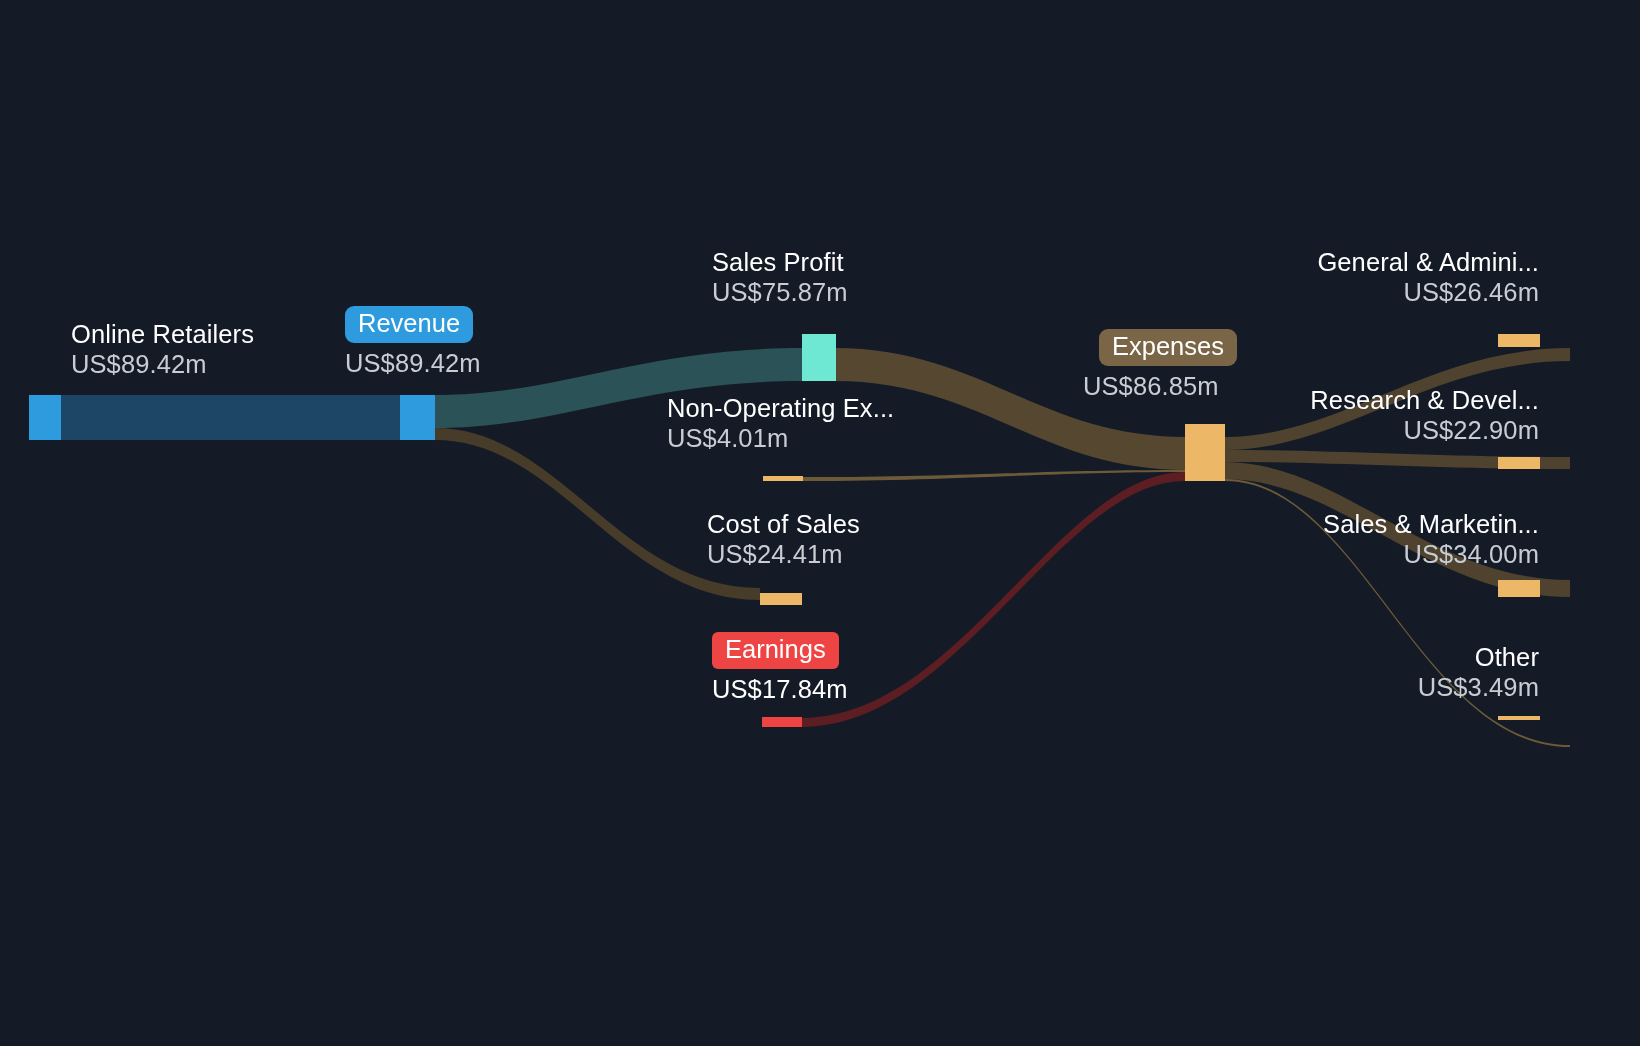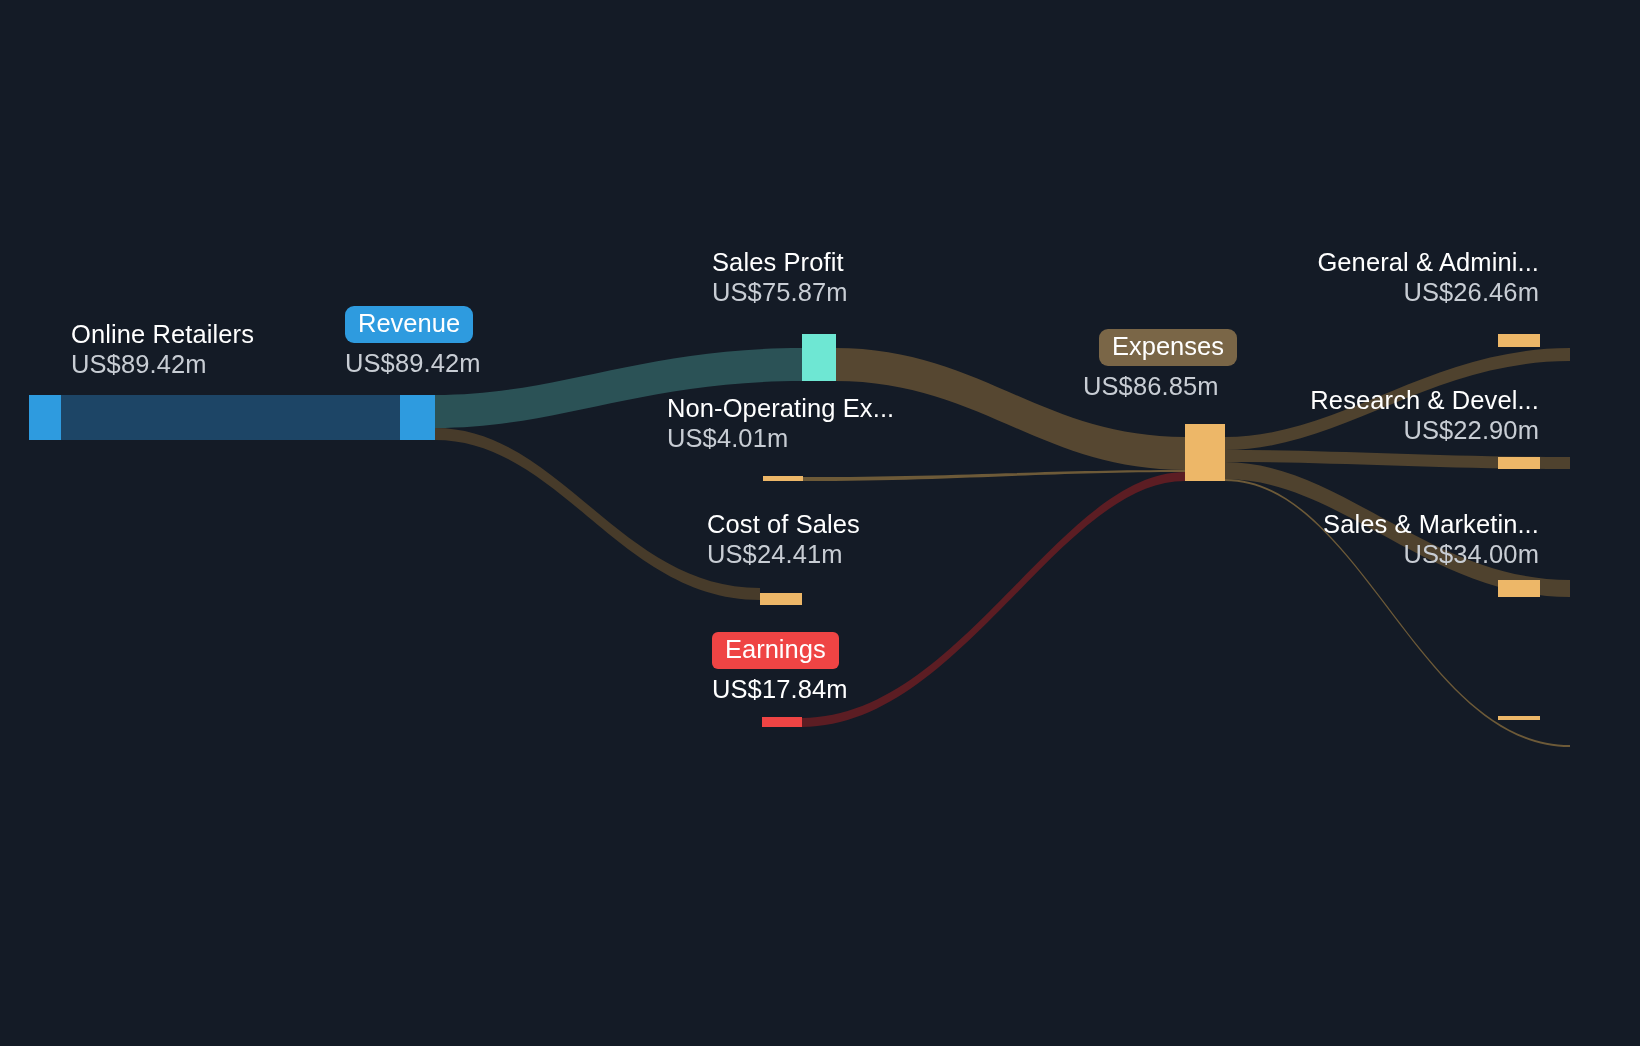--- a/index.html
+++ b/index.html
@@ -179,14 +179,18 @@
   <div class="lbl right" style="right:101px; top:386px;">
     <span class="name">Research &amp; Devel...</span>
     <span class="val">US$22.90m</span>
   </div>
 
   <div class="lbl right" style="right:101px; top:510px;margin-left:16px;">
     <span class="name">Sales &amp; Marketin...</span>
     <span class="val">US$34.00m</span>
   </div>
 
+  <div class="lbl right" style="right:101px; top:643px;">
+    <span class="name">Other</span>
+    <span class="val">US$3.49m</span>
+  </div>
 
 </div>
 
 </body></html>

